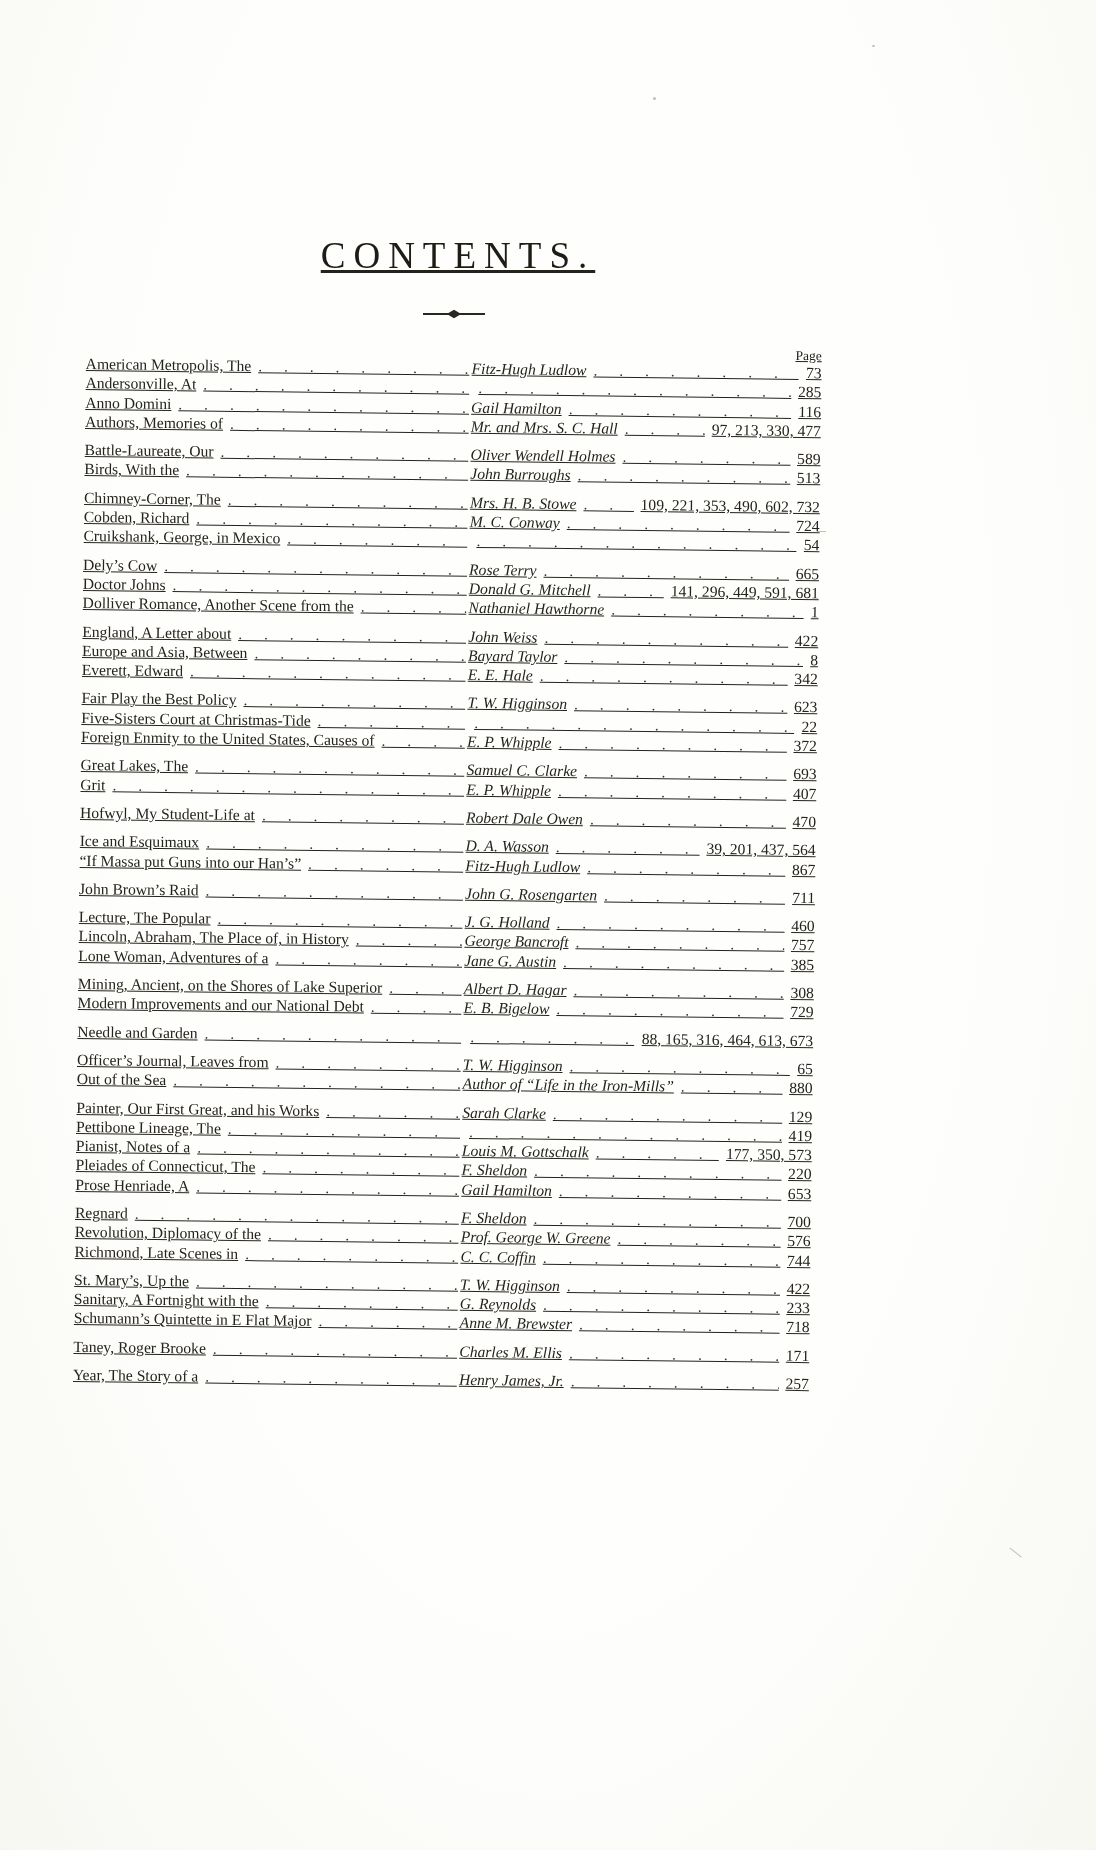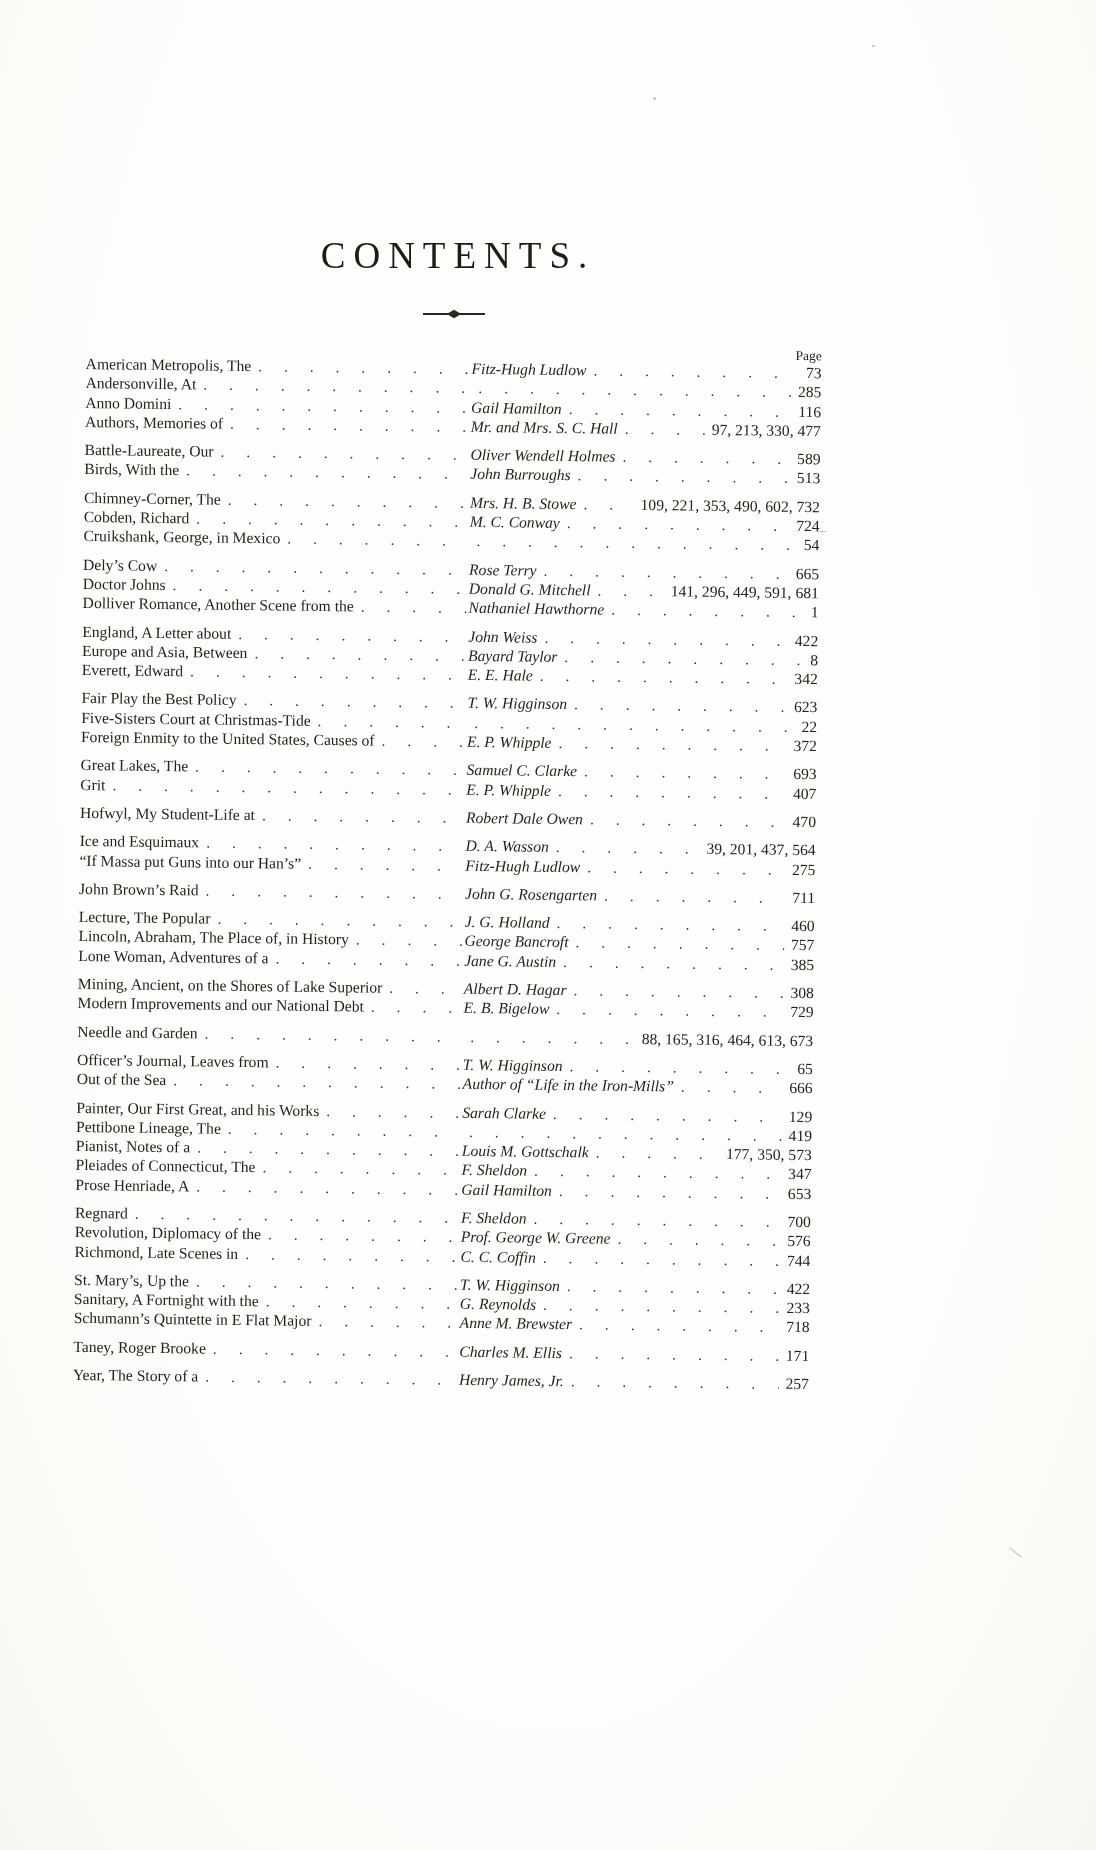--- a/index.html
+++ b/index.html
@@ -11,20 +11,21 @@
     background: #fdfdfb;
     font-family: "Liberation Serif", "DejaVu Serif", serif;
     color: #26231b;
     position: relative;
   }
 
   .sheet {
     position: absolute;
     inset: 0;
     background: radial-gradient(ellipse at 50% 38%, #fefefd 55%, #f7f7f2 100%);
+    text-decoration: underline;
   }
 
   
   .contents-title {
     width: 740px;
     margin: 234px 0 0 84px;
     text-align: center;
     font-size: 37px;
     font-weight: 400;
     letter-spacing: 8px;
@@ -360,21 +361,21 @@
           <span class="leaders"></span>
           <span class="p">39, 201, 437, 564</span>
         </div>
         <div class="toc-row">
           <span class="left">
             <span class="t">“If Massa put Guns into our Han’s”</span>
             <span class="leaders"></span>
           </span>
           <span class="a">Fitz-Hugh Ludlow</span>
           <span class="leaders"></span>
-          <span class="p">275</span>
+          <span class="p">867</span>
         </div>
       </div>
       <div class="toc-group">
         <div class="toc-row">
           <span class="left">
             <span class="t">John Brown’s Raid</span>
             <span class="leaders"></span>
           </span>
           <span class="a">John G. Rosengarten</span>
           <span class="leaders"></span>
@@ -451,21 +452,21 @@
           <span class="leaders"></span>
           <span class="p">65</span>
         </div>
         <div class="toc-row">
           <span class="left">
             <span class="t">Out of the Sea</span>
             <span class="leaders"></span>
           </span>
           <span class="a">Author of “Life in the Iron-Mills”</span>
           <span class="leaders"></span>
-          <span class="p">666</span>
+          <span class="p">880</span>
         </div>
       </div>
       <div class="toc-group">
         <div class="toc-row">
           <span class="left">
             <span class="t">Painter, Our First Great, and his Works</span>
             <span class="leaders"></span>
           </span>
           <span class="a">Sarah Clarke</span>
           <span class="leaders"></span>
@@ -489,21 +490,21 @@
           <span class="leaders"></span>
           <span class="p">177, 350, 573</span>
         </div>
         <div class="toc-row">
           <span class="left">
             <span class="t">Pleiades of Connecticut, The</span>
             <span class="leaders"></span>
           </span>
           <span class="a">F. Sheldon</span>
           <span class="leaders"></span>
-          <span class="p">347</span>
+          <span class="p">220</span>
         </div>
         <div class="toc-row">
           <span class="left">
             <span class="t">Prose Henriade, A</span>
             <span class="leaders"></span>
           </span>
           <span class="a">Gail Hamilton</span>
           <span class="leaders"></span>
           <span class="p">653</span>
         </div>

